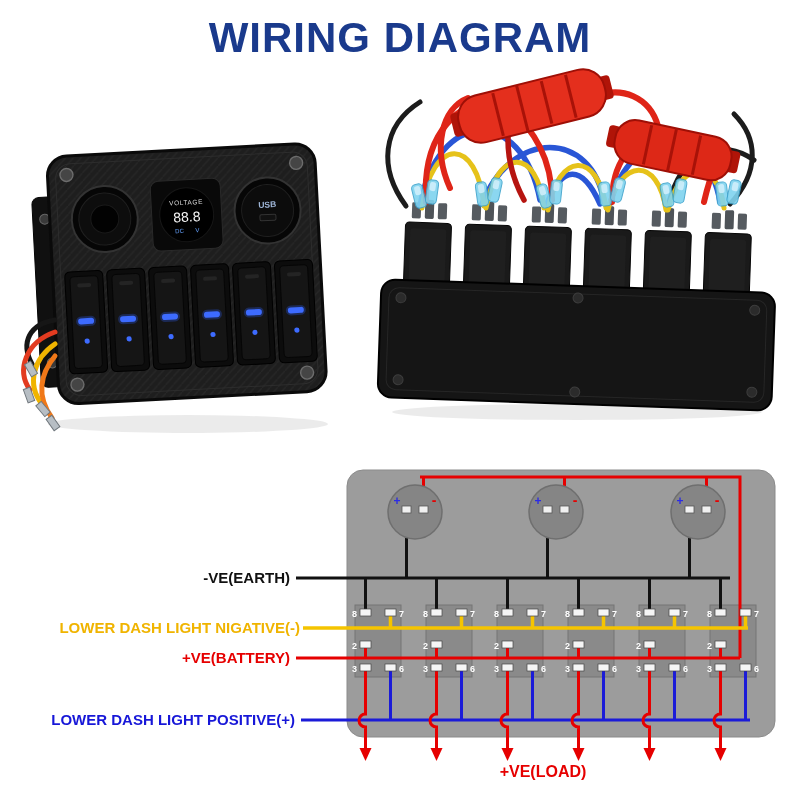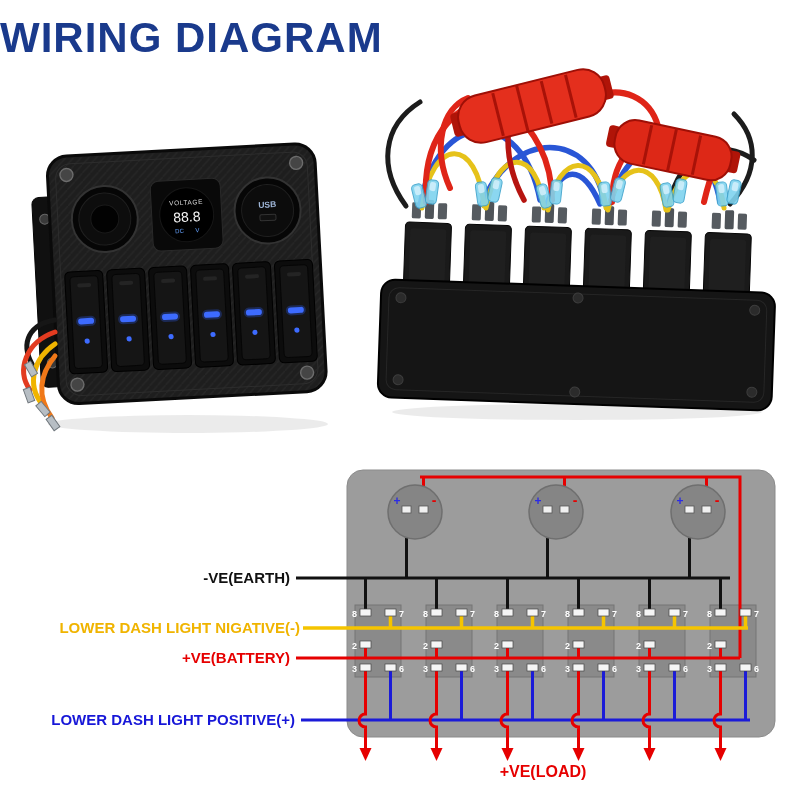--- a/index.html
+++ b/index.html
@@ -1,18 +1,18 @@
 <!DOCTYPE html>
 <html><head>
 <meta charset="utf-8">
 <style>
   html,body{margin:0;padding:0;background:#fff;}
   .stage{position:relative;width:800px;height:800px;background:#ffffff;overflow:hidden;
          font-family:"Liberation Sans",sans-serif;}
-  .title{position:absolute;top:14px;left:0;width:100%;text-align:left;margin:0;
+  .title{position:absolute;top:14px;left:0;width:100%;text-align:center;margin:0;
          font-size:42px;font-weight:800;letter-spacing:1px;color:#1a3a8c;}
   svg{position:absolute;display:block;}
   .front-svg{left:8px;top:128px;}
   .rear-svg{left:362px;top:68px;}
   .schem-svg{left:0;top:455px;}
   text{font-family:"Liberation Sans",sans-serif;}
 </style>
 </head>
 <body>
 

